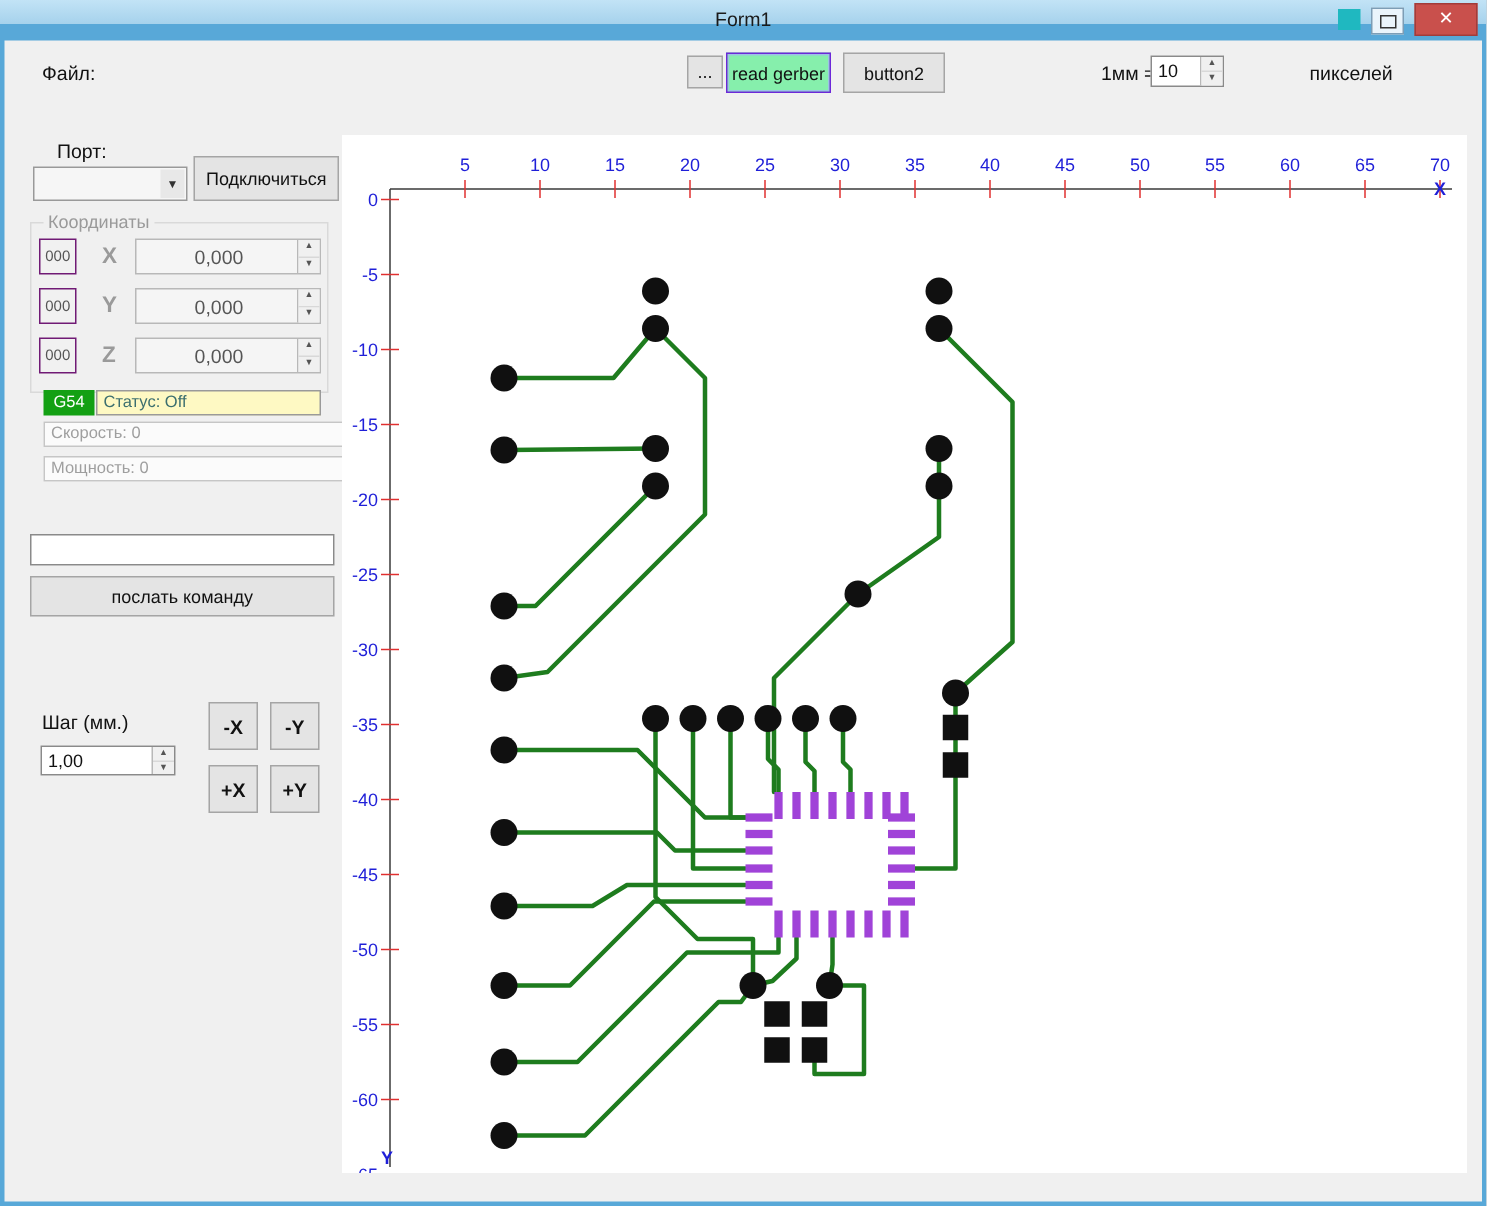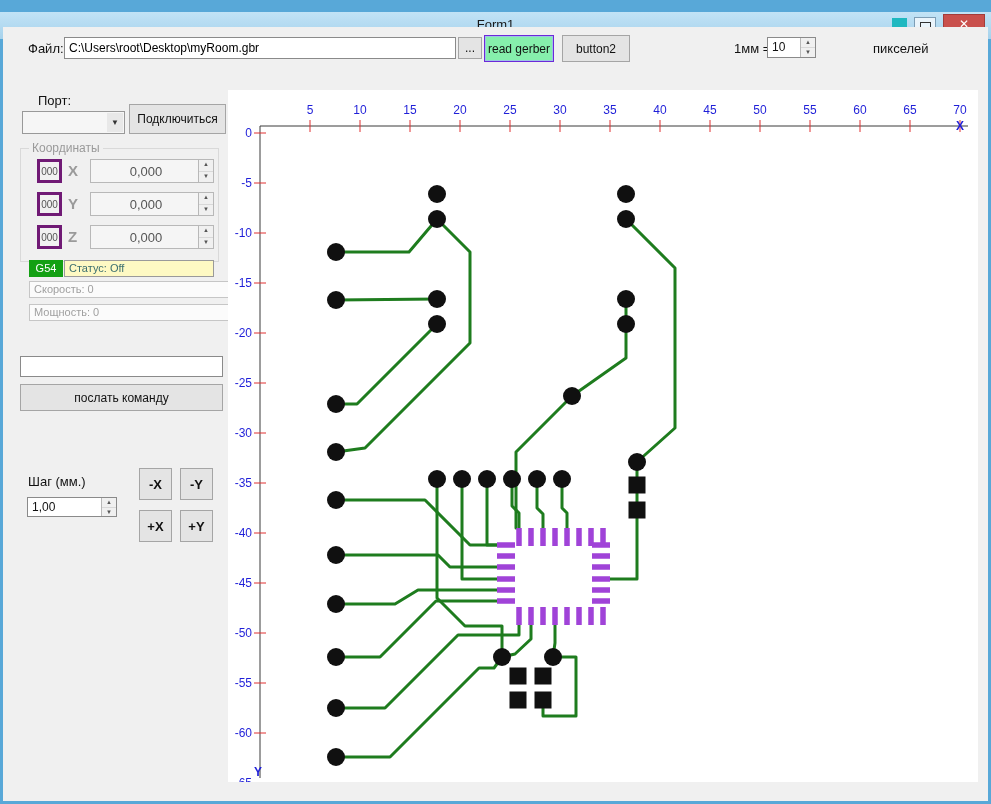--- a/index.html
+++ b/index.html
@@ -1,18 +1,18 @@
 <!DOCTYPE html>
 <html><head>
 <meta charset="utf-8">
 <style>
   html,body{margin:0;padding:0;background:#d8d8d8;}
   .window{position:relative;width:991px;height:804px;background:#58a8d8;
           font-family:"Liberation Sans",sans-serif;font-size:13px;color:#111;overflow:hidden;}
-  .titlebar{position:absolute;left:0;top:12px;width:100%;height:27px;
+  .titlebar{position:absolute;left:0;top:0;width:100%;height:16px;
             background:linear-gradient(#c2e3f6,#a6d2ec);}
   .title-text{position:absolute;left:0;right:0;top:5px;text-align:center;font-size:13px;color:#1a1a1a;}
   .win-controls{position:absolute;right:6px;top:2px;display:flex;gap:7px;align-items:flex-start;}
   .btn-min{width:15px;height:14px;background:#1fb8c0;margin-top:4px;cursor:pointer;}
   .btn-max{width:20px;height:16px;margin-top:3px;background:#eaf4fb;border:1px solid #7d9db5;
            display:flex;align-items:center;justify-content:center;cursor:pointer;}
   .btn-max .sq{width:9px;height:7px;border:1px solid #333;background:transparent;}
   .btn-close{width:40px;height:20px;background:#c9504c;border:1px solid #a23c3a;color:#fff;
              text-align:center;line-height:19px;font-size:12px;cursor:pointer;}
   .client{position:absolute;left:3px;top:27px;width:985px;height:774px;background:#f0f0f0;}
@@ -45,21 +45,21 @@
   
   .lbl-port{left:35px;top:66px;}
   .combo{position:absolute;left:19px;top:84px;width:103px;height:23px;background:#f6f6f6;
          border:1px solid #999;box-sizing:border-box;cursor:pointer;}
   .combo .arrow{position:absolute;right:1px;top:1px;bottom:1px;width:16px;background:#e8e8e8;
                 text-align:center;font-size:8px;line-height:19px;color:#333;}
   .btn-connect{left:126px;top:77px;width:97px;height:30px;}
   .group{position:absolute;left:17px;top:121px;width:199px;height:114px;border:1px solid #d9d9d9;box-sizing:border-box;}
   .group .gtitle{position:absolute;left:8px;top:-8px;background:#f0f0f0;padding:0 3px;color:#9a9a9a;font-size:12px;}
   .crow{position:absolute;left:0;width:100%;height:24px;}
-  .crow .zero{position:absolute;left:16px;top:0;width:25px;height:24px;background:#f1f1f1;border:3px solid #701a75;
+  .crow .zero{position:absolute;left:5px;top:0;width:25px;height:24px;background:#f1f1f1;border:1px solid #701a75;
               font-size:10px;color:#555;display:flex;align-items:center;justify-content:center;cursor:pointer;box-sizing:border-box;}
   .crow .axl{position:absolute;left:47px;top:3px;color:#9a9a9a;font-size:15px;font-weight:bold;}
   .crow .numbox{left:69px;top:0;width:124px;height:24px;background:#f5f5f5;border:1px solid #b8b8b8;}
   .crow .numval{top:4px;color:#555;font-size:13px;}
   .g54{position:absolute;left:26px;top:233px;width:34px;height:17px;background:#13a013;color:#fff;
        font-size:11px;text-align:center;line-height:17px;}
   .status{position:absolute;left:61px;top:233px;width:150px;height:17px;background:#fef9c3;border:1px solid #9a9a9a;
           color:#3c6f6f;font-size:11px;padding:1px 4px;box-sizing:border-box;}
   .ro{position:absolute;left:26px;width:202px;height:17px;background:#fbfbfb;border:1px solid #c6c6c6;
       color:#9f9f9f;font-size:11px;padding:1px 4px;box-sizing:border-box;}
@@ -89,21 +89,20 @@
       <div class="btn-max">
         <span class="sq"></span>
       </div>
       <div class="btn-close">✕</div>
     </div>
   </div>
 
   <div class="client">
 
     <div class="lbl lbl-file">Файл:</div>
-    <input class="tb file-input" value="C:\Users\root\Desktop\myRoom.gbr" style="">
     <div class="btn btn-browse">...</div>
     <div class="btn btn-read focused">read gerber</div>
     <div class="btn btn-b2">button2</div>
     <div class="lbl lbl-mm">1мм =</div>
     <div class="numbox num-scale">
       <div class="numval">10</div>
       <div class="spin">
         <span>▲</span>
         <span>▼</span>
       </div>

